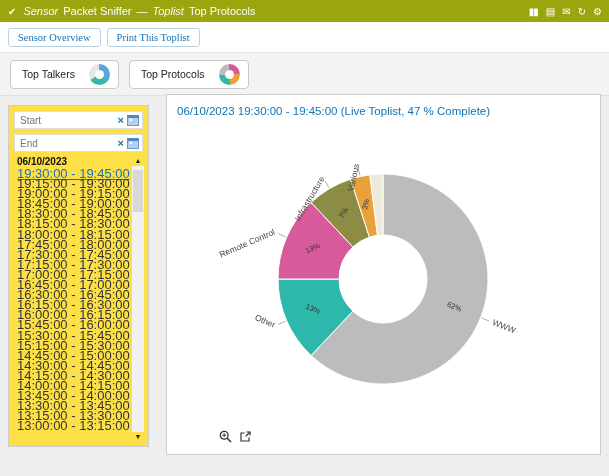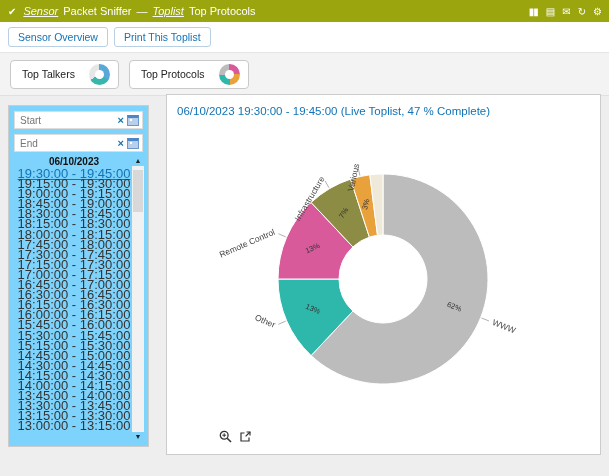--- a/index.html
+++ b/index.html
@@ -8,54 +8,54 @@
     width:609px; height:476px; position:relative; overflow:hidden;
     background:#eeeeee; font-family:"Liberation Sans", sans-serif;
   }
 
   
   .topbar {
     height:22px; background:#9ba50e; color:#fff;
     display:flex; align-items:center; gap:5px; padding:0 8px; font-size:11px;
   }
   .topbar .check { font-size:10px; margin-right:2px; }
-  .topbar .it { font-style:italic; opacity:.95;text-decoration:underline; }
+  .topbar .it { font-style:italic; opacity:.95; }
   .topbar .bold { font-weight:normal; }
   .topbar .spacer { flex:1; }
   .hicons { display:flex; gap:8px; align-items:center; }
   .hicon { font-size:10px; color:#fff; letter-spacing:-1px; cursor:pointer; }
 
   
   .toolbar {
     height:31px; background:#fff; border-bottom:1px solid #e6e6e6;
     display:flex; align-items:center; gap:6px; padding:0 8px;
   }
   .btn {
     border:1px solid #b9cfe4; background:#fff; color:#1273b5;
     font-size:10.5px; padding:3px 9px; border-radius:3px; cursor:pointer;
-    font-family:Liberation Sans, sans-serif;
+    font-family:Liberation Serif, serif;
   }
 
   
   .cards {
     height:43px; background:#f3f3f3; border-bottom:1px solid #e0e0e0;
     display:flex; align-items:center; gap:10px; padding:0 10px;
   }
   .card {
     background:#fff; border:1px solid #c9c9c9; border-radius:4px; height:29px;
     display:flex; align-items:center; gap:14px; padding:0 8px 0 11px;
     font-size:10.5px; color:#222; cursor:pointer;
   }
   .pie { width:21px; height:21px; border-radius:50%; position:relative; display:inline-block; }
   .pie::after { content:""; position:absolute; inset:6px; background:#fff; border-radius:50%; }
 
   
   .left-panel {
     position:absolute; left:8px; top:105px; width:141px; height:342px;
-    background:#7dd3fc; border:1px solid #ccc;
+    background:#fde047; border:1px solid #ccc;
   }
   .right-panel {
     position:absolute; left:166px; top:94px; width:435px; height:361px;
     background:#fff; border:1px solid #ccc;
   }
 
   
   .date-row {
     display:flex; align-items:center; margin:5px 5px 0 5px;
     border:1px solid #ddd; height:18px; padding:0 3px; background:#fff;
@@ -67,21 +67,21 @@
   .clear-x { color:#1273b5; font-weight:bold; font-size:11px; margin:0 3px; cursor:pointer; line-height:1; }
   .cal-icon {
     width:12px; height:11px; border:1px solid #6a97cc; border-top:3px solid #4a86c8;
     background:
       linear-gradient(#fff,#fff) 2px 1px/2px 2px no-repeat,
       linear-gradient(#b9d0ea,#b9d0ea);
     cursor:pointer; flex:0 0 auto;
   }
 
   
-  .list-wrap { position:absolute; top:50px; bottom:4px; left:5px; right:3px; display:flex;text-align:center; }
+  .list-wrap { position:absolute; top:50px; bottom:4px; left:5px; right:3px; display:flex; }
   .time-list { flex:1; overflow:hidden; }
   .date-header { font-weight:bold; font-size:10px; color:#111; line-height:12px; padding-left:3px; margin-bottom:1px; }
   .time-item { font-size:13px; color:#333; line-height:10.1px; padding-left:3px; white-space:nowrap; cursor:pointer; }
   .time-item.selected { color:#1273b5; text-decoration:underline; }
 
   .scrollbar { width:14px; display:flex; flex-direction:column; align-items:center; }
   .sb-arrow { font-size:7px; color:#222; line-height:10px; height:10px; cursor:pointer; }
   .sb-track { flex:1; width:12px; background:#f1f1f1; position:relative; }
   .sb-thumb { position:absolute; top:4px; left:1px; width:10px; height:42px; background:#d8d8d8; cursor:grab; }
 

